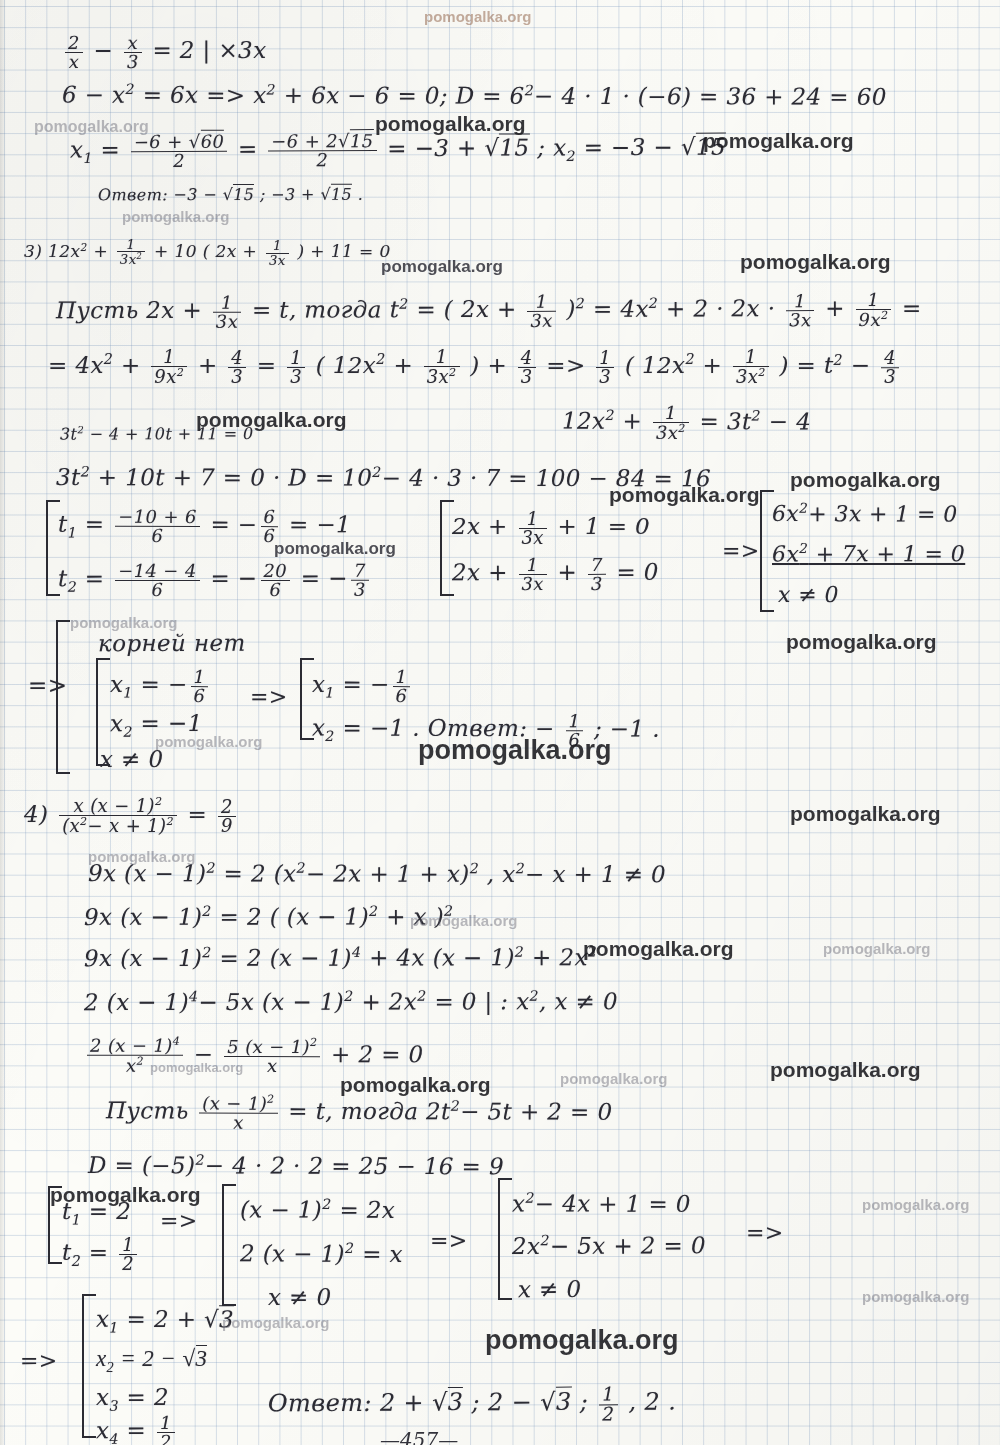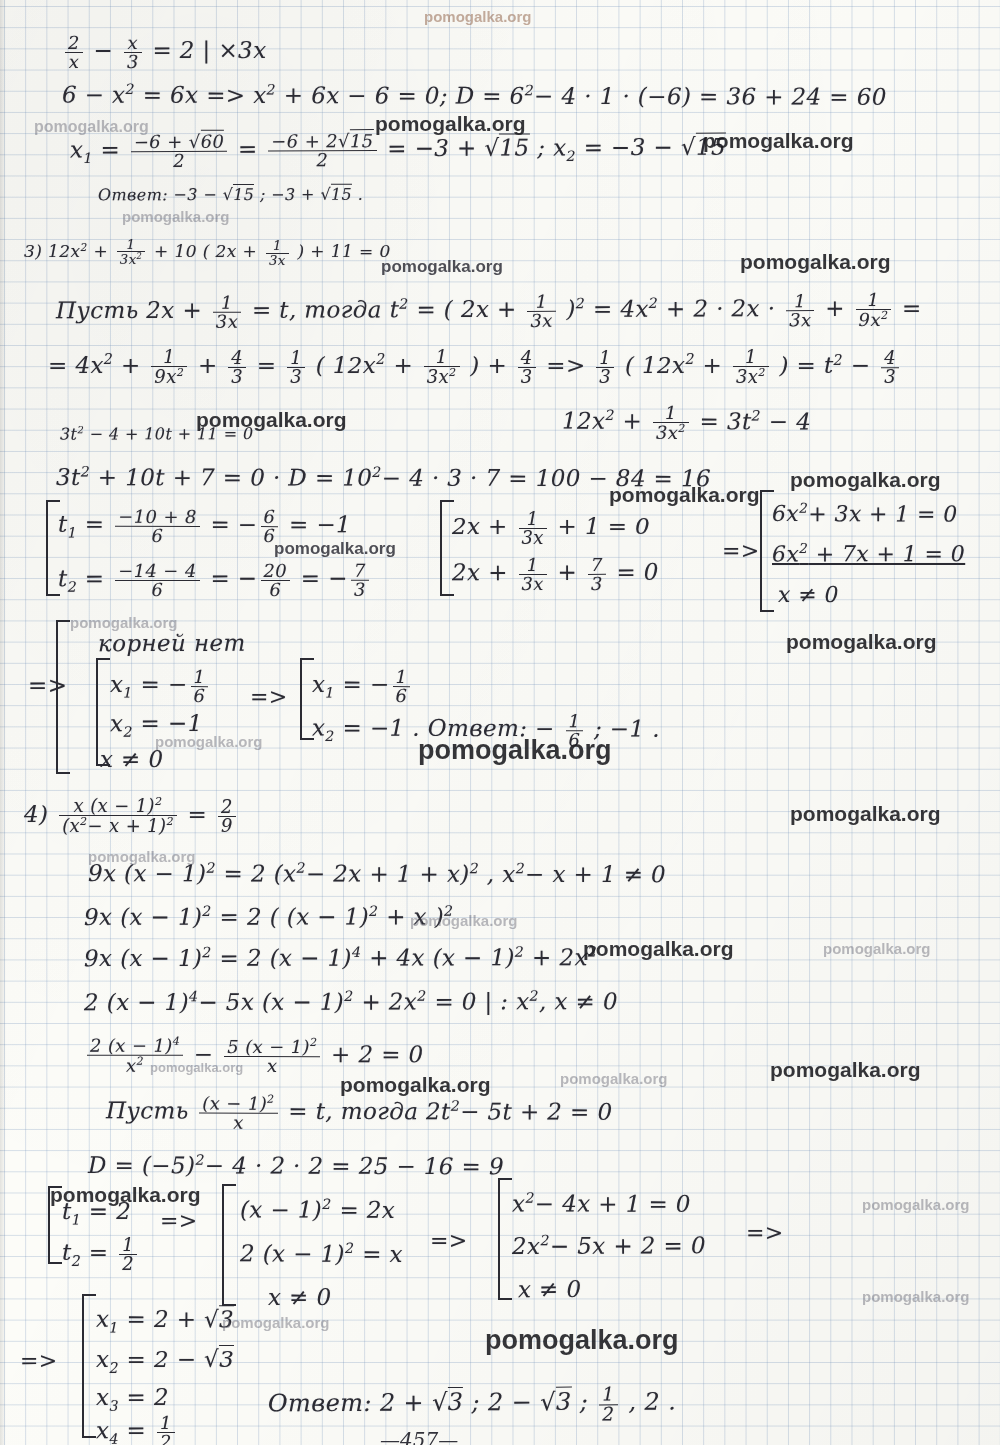--- a/index.html
+++ b/index.html
@@ -104,21 +104,21 @@
       <div class="hand" style="left: 62px; top: 34px; font-size: 23px; transform: rotate(-0.07deg);"><span class="frac"><span class="num">2</span><span class="den">x</span></span> − <span class="frac"><span class="num">x</span><span class="den">3</span></span> = 2 | ×3x</div>
       <div class="hand" style="left: 62px; top: 82px; font-size: 23px; transform: rotate(0.16deg);">6 − x<sup>2</sup> = 6x  =&gt;  x<sup>2</sup> + 6x − 6 = 0;  D = 6<sup>2</sup>− 4 · 1 · (−6) = 36 + 24 = 60</div>
       <div class="hand" style="left: 70px; top: 132px; font-size: 23px; transform: rotate(-0.25deg);">x<sub>1</sub> = <span class="frac"><span class="num">−6 + √<span style="border-top:1.1px solid #2b2b33">60</span></span><span class="den">2</span></span> = <span class="frac"><span class="num">−6 + 2√<span style="border-top:1.1px solid #2b2b33">15</span></span><span class="den">2</span></span> = −3 + √<span style="border-top:1.1px solid #2b2b33">15</span> ;   x<sub>2</sub> = −3 − √<span style="border-top:1.1px solid #2b2b33">15</span></div>
       <div class="hand" style="left: 58px; top: 185px; font-size: 16px; transform: rotate(-0.11deg); margin-left: 40px;">Ответ: −3 − √<span style="border-top:1.1px solid #2b2b33">15</span> ;  −3 + √<span style="border-top:1.1px solid #2b2b33">15</span> .</div>
       <div class="hand" style="left: 24px; top: 238px; font-size: 17px; transform: rotate(0.02deg);">3) 12x<sup>2</sup> + <span class="frac"><span class="num">1</span><span class="den">3x<sup>2</sup></span></span> + 10 ( 2x + <span class="frac"><span class="num">1</span><span class="den">3x</span></span> ) + 11 = 0</div>
       <div class="hand" style="left: 56px; top: 292px; font-size: 23px; transform: rotate(-0.16deg);">Пусть 2x + <span class="frac"><span class="num">1</span><span class="den">3x</span></span> = t, тогда  t<sup>2</sup> = ( 2x + <span class="frac"><span class="num">1</span><span class="den">3x</span></span> )<sup>2</sup> = 4x<sup>2</sup> + 2 · 2x · <span class="frac"><span class="num">1</span><span class="den">3x</span></span> + <span class="frac"><span class="num">1</span><span class="den">9x<sup>2</sup></span></span> =</div>
       <div class="hand" style="left: 48px; top: 348px; font-size: 23px; transform: rotate(0.02deg);">= 4x<sup>2</sup> + <span class="frac"><span class="num">1</span><span class="den">9x<sup>2</sup></span></span> + <span class="frac"><span class="num">4</span><span class="den">3</span></span> = <span class="frac"><span class="num">1</span><span class="den">3</span></span> ( 12x<sup>2</sup> + <span class="frac"><span class="num">1</span><span class="den">3x<sup>2</sup></span></span> ) + <span class="frac"><span class="num">4</span><span class="den">3</span></span> =&gt; <span class="frac"><span class="num">1</span><span class="den">3</span></span> ( 12x<sup>2</sup> + <span class="frac"><span class="num">1</span><span class="den">3x<sup>2</sup></span></span> ) = t<sup>2</sup> − <span class="frac"><span class="num">4</span><span class="den">3</span></span></div>
       <div class="hand" style="left: 562px; top: 404px; font-size: 23px; transform: rotate(0.2deg);">12x<sup>2</sup> + <span class="frac"><span class="num">1</span><span class="den">3x<sup>2</sup></span></span> = 3t<sup>2</sup> − 4</div>
       <div class="hand" style="left: 60px; top: 424px; font-size: 16px; transform: rotate(-0.16deg);">3t<sup>2</sup> − 4 + 10t + 11 = 0</div>
       <div class="hand" style="left: 56px; top: 464px; font-size: 23px; transform: rotate(0.11deg);">3t<sup>2</sup> + 10t + 7 = 0 · D = 10<sup>2</sup>− 4 · 3 · 7 = 100 − 84 = 16</div>
-      <div class="hand" style="left: 58px; top: 508px; font-size: 23px; transform: rotate(0.11deg);">t<sub>1</sub> = <span class="frac"><span class="num">−10 + 8</span><span class="den">6</span></span> = −<span class="frac"><span class="num">6</span><span class="den">6</span></span> = −1</div>
+      <div class="hand" style="left: 58px; top: 508px; font-size: 23px; transform: rotate(0.11deg);">t<sub>1</sub> = <span class="frac"><span class="num">−10 + 6</span><span class="den">6</span></span> = −<span class="frac"><span class="num">6</span><span class="den">6</span></span> = −1</div>
       <div class="hand" style="left: 58px; top: 562px; font-size: 23px; transform: rotate(-0.07deg);">t<sub>2</sub> = <span class="frac"><span class="num">−14 − 4</span><span class="den">6</span></span> = −<span class="frac"><span class="num">20</span><span class="den">6</span></span> = −<span class="frac"><span class="num">7</span><span class="den">3</span></span></div>
       <div class="hand" style="left: 452px; top: 510px; font-size: 23px; transform: rotate(-0.02deg);">2x + <span class="frac"><span class="num">1</span><span class="den">3x</span></span> + 1 = 0</div>
       <div class="hand" style="left: 452px; top: 556px; font-size: 23px; transform: rotate(-0.16deg);">2x + <span class="frac"><span class="num">1</span><span class="den">3x</span></span> + <span class="frac"><span class="num">7</span><span class="den">3</span></span> = 0</div>
       <div class="hand" style="left: 722px; top: 538px; font-size: 22px; transform: rotate(0.07deg);">=&gt;</div>
       <div class="hand" style="left: 772px; top: 500px; font-size: 22px; transform: rotate(0.16deg);">6x<sup>2</sup>+ 3x + 1 = 0</div>
       <div class="hand" style="left: 772px; top: 540px; font-size: 22px; transform: rotate(-0.07deg); text-decoration: underline;">6x<sup>2</sup> + 7x + 1 = 0</div>
       <div class="hand" style="left: 778px; top: 582px; font-size: 22px; transform: rotate(0.07deg);">x ≠ 0</div>
       <div class="hand" style="left: 98px; top: 630px; font-size: 23px; transform: rotate(-0.2deg);">корней нет</div>
       <div class="hand" style="left: 28px; top: 672px; font-size: 23px; transform: rotate(-0.07deg);">=&gt;</div>
       <div class="hand" style="left: 110px; top: 668px; font-size: 23px; transform: rotate(0.2deg);">x<sub>1</sub> = −<span class="frac"><span class="num">1</span><span class="den">6</span></span></div>
@@ -141,21 +141,21 @@
       <div class="hand" style="left: 240px; top: 1196px; font-size: 23px; transform: rotate(0.2deg);">(x − 1)<sup>2</sup> = 2x</div>
       <div class="hand" style="left: 240px; top: 1240px; font-size: 23px; transform: rotate(0.2deg);">2 (x − 1)<sup>2</sup> = x</div>
       <div class="hand" style="left: 268px; top: 1284px; font-size: 23px; transform: rotate(0.2deg);">x ≠ 0</div>
       <div class="hand" style="left: 430px; top: 1228px; font-size: 22px; transform: rotate(0.02deg);">=&gt;</div>
       <div class="hand" style="left: 512px; top: 1190px; font-size: 23px; transform: rotate(0.11deg);">x<sup>2</sup>− 4x + 1 = 0</div>
       <div class="hand" style="left: 512px; top: 1232px; font-size: 23px; transform: rotate(-0.25deg);">2x<sup>2</sup>− 5x + 2 = 0</div>
       <div class="hand" style="left: 518px; top: 1276px; font-size: 23px; transform: rotate(-0.25deg);">x ≠ 0</div>
       <div class="hand" style="left: 746px; top: 1220px; font-size: 22px; transform: rotate(0.07deg);">=&gt;</div>
       <div class="hand" style="left: 20px; top: 1348px; font-size: 22px; transform: rotate(-0.16deg);">=&gt;</div>
       <div class="hand" style="left: 96px; top: 1306px; font-size: 23px; transform: rotate(0.2deg);">x<sub>1</sub> = 2 + √<span style="border-top:1.1px solid #2b2b33">3</span></div>
-      <div class="hand" style="left: 96px; top: 1346px; font-size: 23px; transform: rotate(-0.02deg);">x<sub>2</sub> = 2 − √<span style="border-top:1.1px solid #2b2b33">3</span></div>
+      <div class="hand" style="left: 96px; top: 1346px; font-size: 23px; transform: rotate(-0.02deg); font-family: Liberation Serif, serif;">x<sub>2</sub> = 2 − √<span style="border-top:1.1px solid #2b2b33">3</span></div>
       <div class="hand" style="left: 96px; top: 1384px; font-size: 23px; transform: rotate(-0.11deg);">x<sub>3</sub> = 2</div>
       <div class="hand" style="left: 96px; top: 1414px; font-size: 23px; transform: rotate(-0.16deg);">x<sub>4</sub> = <span class="frac"><span class="num">1</span><span class="den">2</span></span></div>
       <div class="hand" style="left: 268px; top: 1386px; font-size: 24px; transform: rotate(-0.25deg);">Ответ: 2 + √<span style="border-top:1.1px solid #2b2b33">3</span> ; 2 − √<span style="border-top:1.1px solid #2b2b33">3</span> ; <span class="frac"><span class="num">1</span><span class="den">2</span></span> , 2 .</div>
     </div>
   <div id="brackets">
       <div class="bigbracket" style="left: 46px; top: 500px; height: 92px;"></div>
       <div class="bigbracket" style="left: 440px; top: 500px; height: 92px;"></div>
       <div class="bigbracket" style="left: 760px; top: 490px; height: 118px;"></div>
       <div class="bigbracket" style="left: 56px; top: 620px; height: 150px;"></div>
       <div class="bigbracket" style="left: 96px; top: 658px; height: 104px;"></div>

